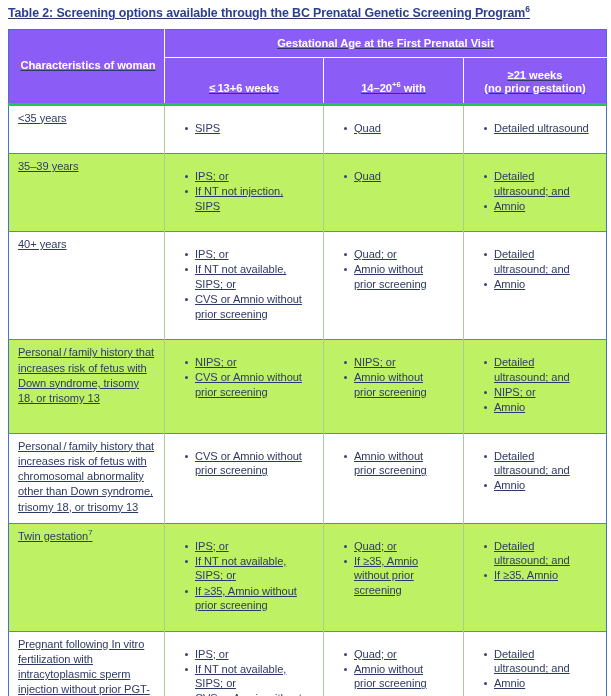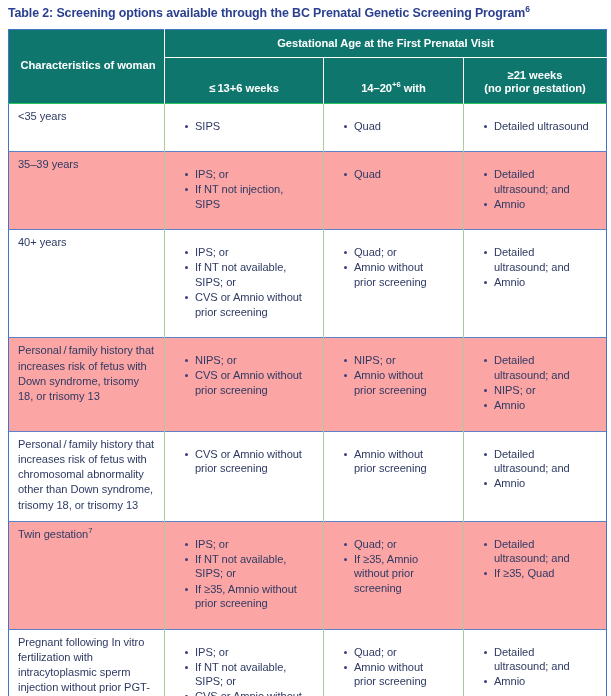--- a/index.html
+++ b/index.html
@@ -13,20 +13,21 @@
     font-family: "Liberation Sans", sans-serif;
     color: #2b3a6b;
     overflow: hidden;
   }
   .page {
     width: 545px;
     height: 696px;
     position: relative;
     box-sizing: border-box;
     padding: 4px 12px 0 8px;
+    text-decoration: underline;
   }
   .table-title {
     font-size: 12.4px;
     font-weight: bold;
     color: #2a3f8f;
     line-height: 16.5px;
     letter-spacing: -0.1px;
     margin: 1px 0 7px 0;
     max-width: 598px;
   }
@@ -42,21 +43,21 @@
     table-layout: fixed;
     border: 1px solid #4472c4;
   }
   table.tbl col.c1 { width: 156px; }
   table.tbl col.c2 { width: 159px; }
   table.tbl col.c3 { width: 140px; }
   table.tbl col.c4 { width: 143px; }
 
   
   thead th {
-    background: #0f766e;
+    background: #8b5cf6;
     color: #ffffff;
     font-size: 11.2px;
     font-weight: bold;
     padding: 0;
     margin: 0;
     letter-spacing: -0.05px;
   }
   th.grp-span {
     text-align: center;
     height: 22px;
@@ -95,27 +96,27 @@
     padding: 5px 7px 8px 9px;
     border-top: 1px solid #5b82c9;
     border-left: 1px solid #a9cc9a;
     letter-spacing: -0.05px;
   }
   tbody td.first {
     border-left: none;
     padding-left: 9px;
   }
   tbody tr.alt td {
-    background: #fca5a5;
+    background: #bef264;
   }
   tbody tr.plain td {
     background: #ffffff;
   }
   tbody tr:first-child td {
-    border-top: 1px solid #22c55e;
+    border-top: 3px solid #22c55e;
   }
 
   .charcell {
     line-height: 15.2px;
   }
   .charcell sup {
     font-size: 7.8px;
     vertical-align: super;
     line-height: 0;
   }
@@ -301,21 +302,21 @@
           </td>
           <td>
             <ul class="opts">
               <li>Quad; or</li>
               <li>If ≥35, Amnio without prior screening</li>
             </ul>
           </td>
           <td>
             <ul class="opts">
               <li>Detailed ultrasound; and</li>
-              <li>If ≥35, Quad</li>
+              <li>If ≥35, Amnio</li>
             </ul>
           </td>
         </tr>
         <tr class="plain">
           <td class="first">
             <div class="charcell">Pregnant following In vitro fertilization with intracytoplasmic sperm injection without prior PGT-A</div>
           </td>
           <td>
             <ul class="opts">
               <li>IPS; or</li>

